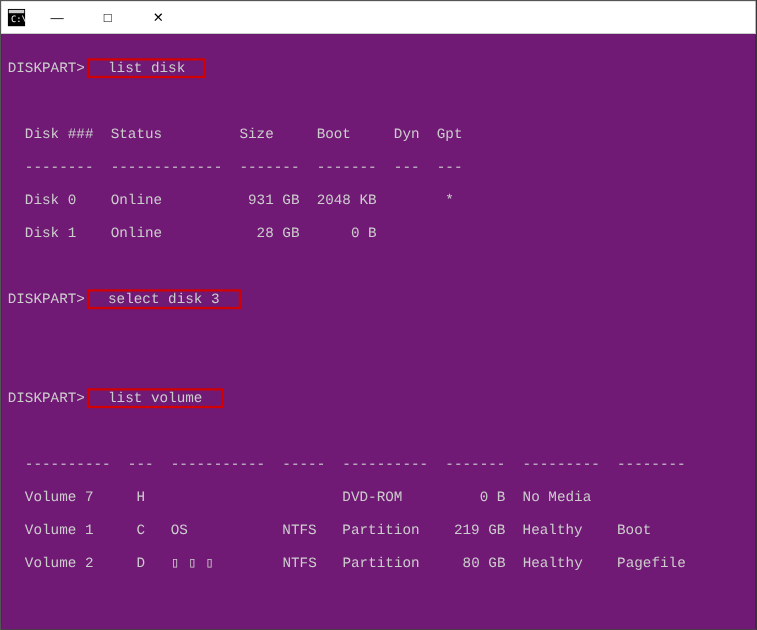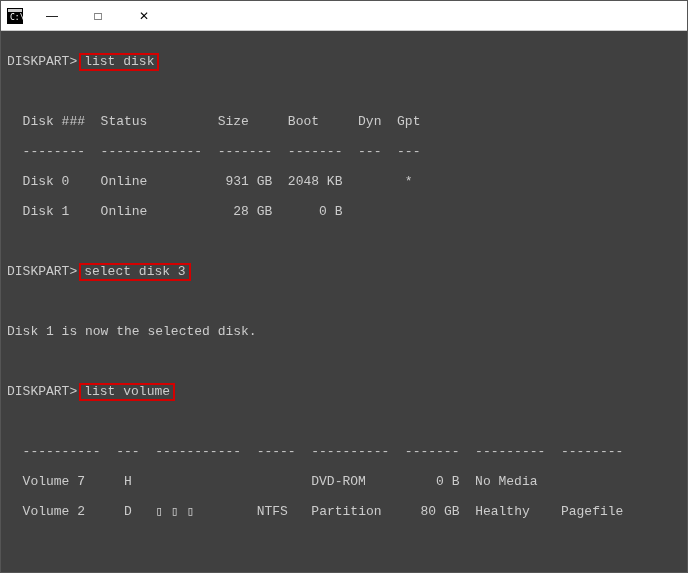--- a/index.html
+++ b/index.html
@@ -48,34 +48,34 @@
   .titlebar .ctl {
     width: 46px;
     height: 30px;
     display: flex;
     align-items: center;
     justify-content: center;
     font-family: 'Segoe UI', sans-serif;
   }
   .terminal {
     flex: 1;
-    background: #404040;
+    background: #701a75;
     color: #ccc;
     padding: 8px 6px;
     line-height: 15px;
     white-space: pre;
     font-family: Consolas, 'Courier New', monospace;
     font-size: 13px;
     overflow: hidden;
   }
   .line { display: flex; align-items: center; height: 15px; }
   .prompt { color: #ccc; }
   .hl {
     border: 2px solid #d40000;
-    padding: 0 3px;
+    padding: 0 17px;
     margin-left: 2px;
     height: 18px;
     display: inline-flex;
     align-items: center;
   }
 </style>
 </head>
 <body>
 
 <div class="window">
@@ -101,26 +101,26 @@
   <div class="terminal">
 <div class="line"><span class="prompt">DISKPART&gt;</span><span class="hl">list disk</span></div>
 <div class="line"></div>
 <div class="line">  Disk ###  Status         Size     Boot     Dyn  Gpt</div>
 <div class="line">  --------  -------------  -------  -------  ---  ---</div>
 <div class="line">  Disk 0    Online          931 GB  2048 KB        *</div>
 <div class="line">  Disk 1    Online           28 GB      0 B</div>
 <div class="line"></div>
 <div class="line"><span class="prompt">DISKPART&gt;</span><span class="hl">select disk 3</span></div>
 <div class="line"></div>
-<div class="line">Disk 1 is now the selected disk.</div>
 <div class="line"></div>
 <div class="line"><span class="prompt">DISKPART&gt;</span><span class="hl">list volume</span></div>
 <div class="line"></div>
 <div class="line">  ----------  ---  -----------  -----  ----------  -------  ---------  --------</div>
 <div class="line">  Volume 7     H                       DVD-ROM         0 B  No Media</div>
+<div class="line">  Volume 1     C   OS           NTFS   Partition    219 GB  Healthy    Boot</div>
 <div class="line">  Volume 2     D   ▯ ▯ ▯        NTFS   Partition     80 GB  Healthy    Pagefile</div>
 
 
 
 
 
 
 
 
 

